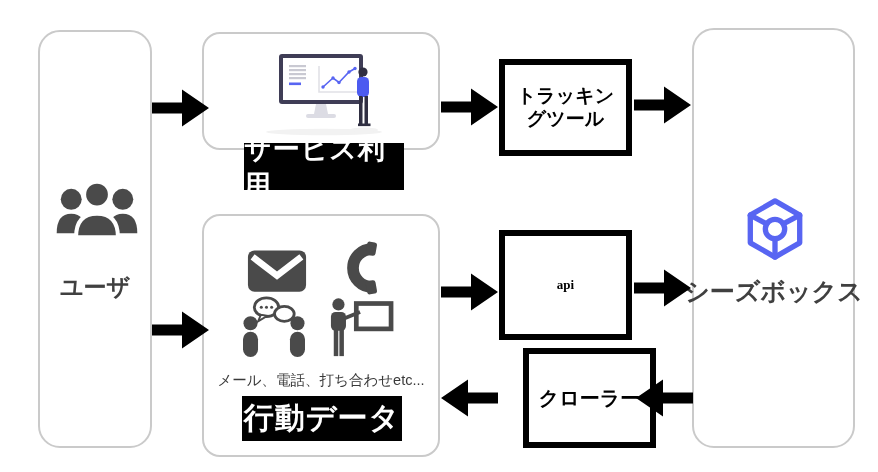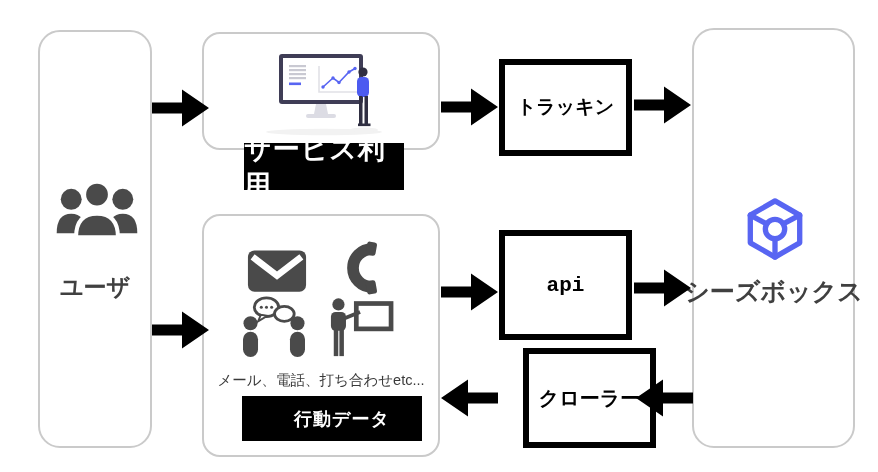--- a/index.html
+++ b/index.html
@@ -114,21 +114,21 @@
       <g fill="#4a4a4a">
         <circle cx="11" cy="9" r="6.5"></circle>
         <rect x="3" y="17" width="16" height="20" rx="5"></rect>
         <rect x="6" y="36" width="4.8" height="28"></rect>
         <rect x="12" y="36" width="4.8" height="28"></rect>
       </g>
       <line x1="17" y1="24" x2="34" y2="17" stroke="#4a4a4a" stroke-width="4"></line>
     </svg>
   </span>
   <div class="caption" style="top:155px;">メール、電話、打ち合わせetc...</div>
-  <div class="labelbar" style="left:38px;top:180px;width:160px;height:45px;font-size:18px;padding-left:20px;">
+  <div class="labelbar" style="left:38px;top:180px;width:160px;height:45px;font-size:30px;">
     <span>行動データ</span>
   </div>
 </div>
 
 <div class="panel tall" style="left:692px;top:28px;width:163px;height:420px;">
   <span class="icon" style="left:50px;top:168px;width:62px;height:62px;">
     <svg width="62" height="62" viewBox="0 0 64 64">
       <g fill="none" stroke="#5865f2" stroke-width="5.5" stroke-linejoin="round" stroke-linecap="round">
         <path d="M32 3 L57.5 17.7 L57.5 46.3 L32 61 L6.5 46.3 L6.5 17.7 Z" stroke="#5865f2"></path>
         <path d="M32 42 L32 61" stroke="#5865f2"></path>
@@ -137,25 +137,26 @@
         <circle cx="32" cy="32" r="10" stroke="#5865f2"></circle>
       </g>
     </svg>
   </span>
   <div class="node-label" style="position:absolute;top:245px;left:50%;transform:translateX(-50%);white-space:nowrap;font-size:25px;">シーズボックス</div>
 </div>
 
 <div class="hardbox" style="left:499px;top:59px;width:133px;height:97px;">
   <div class="bx-label" style="font-size:19px;line-height:1.2;">
     <div>トラッキン</div>
+    <div>グツール</div>
   </div>
 </div>
 
 <div class="hardbox" style="left:499px;top:230px;width:133px;height:110px;">
-  <span class="bx-label" style="font-size:21px;font-family:Liberation Mono, monospace;">api</span>
+  <span class="bx-label" style="font-size:13px;font-family:Liberation Serif, serif;">api</span>
 </div>
 
 <div class="hardbox" style="left:499px;top:348px;width:133px;height:100px;margin-left:24px;">
   <span class="bx-label" style="font-size:20px;">クローラー</span>
 </div>
 
 <span class="arrow" style="left:152px;top:88px;">
   <svg width="58" height="40">
       <polygon points="0,14.5 30,14.5 30,1.5 57,20 30,38.5 30,25.5 0,25.5" fill="#000"></polygon>
     </svg>

